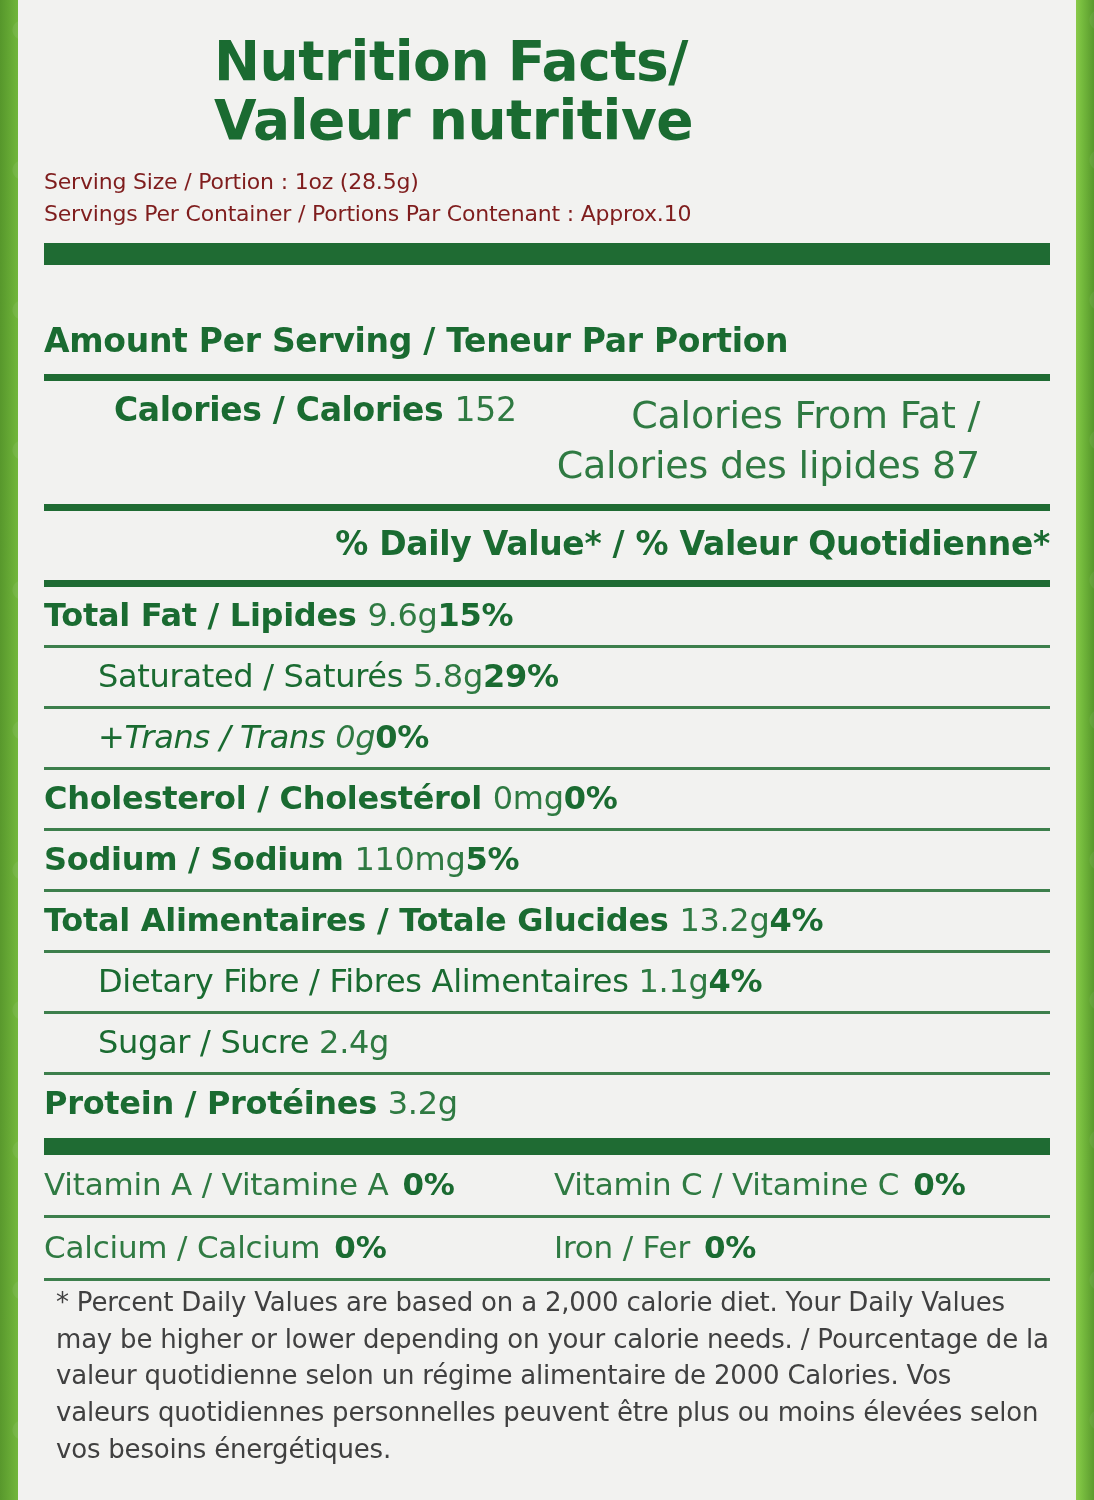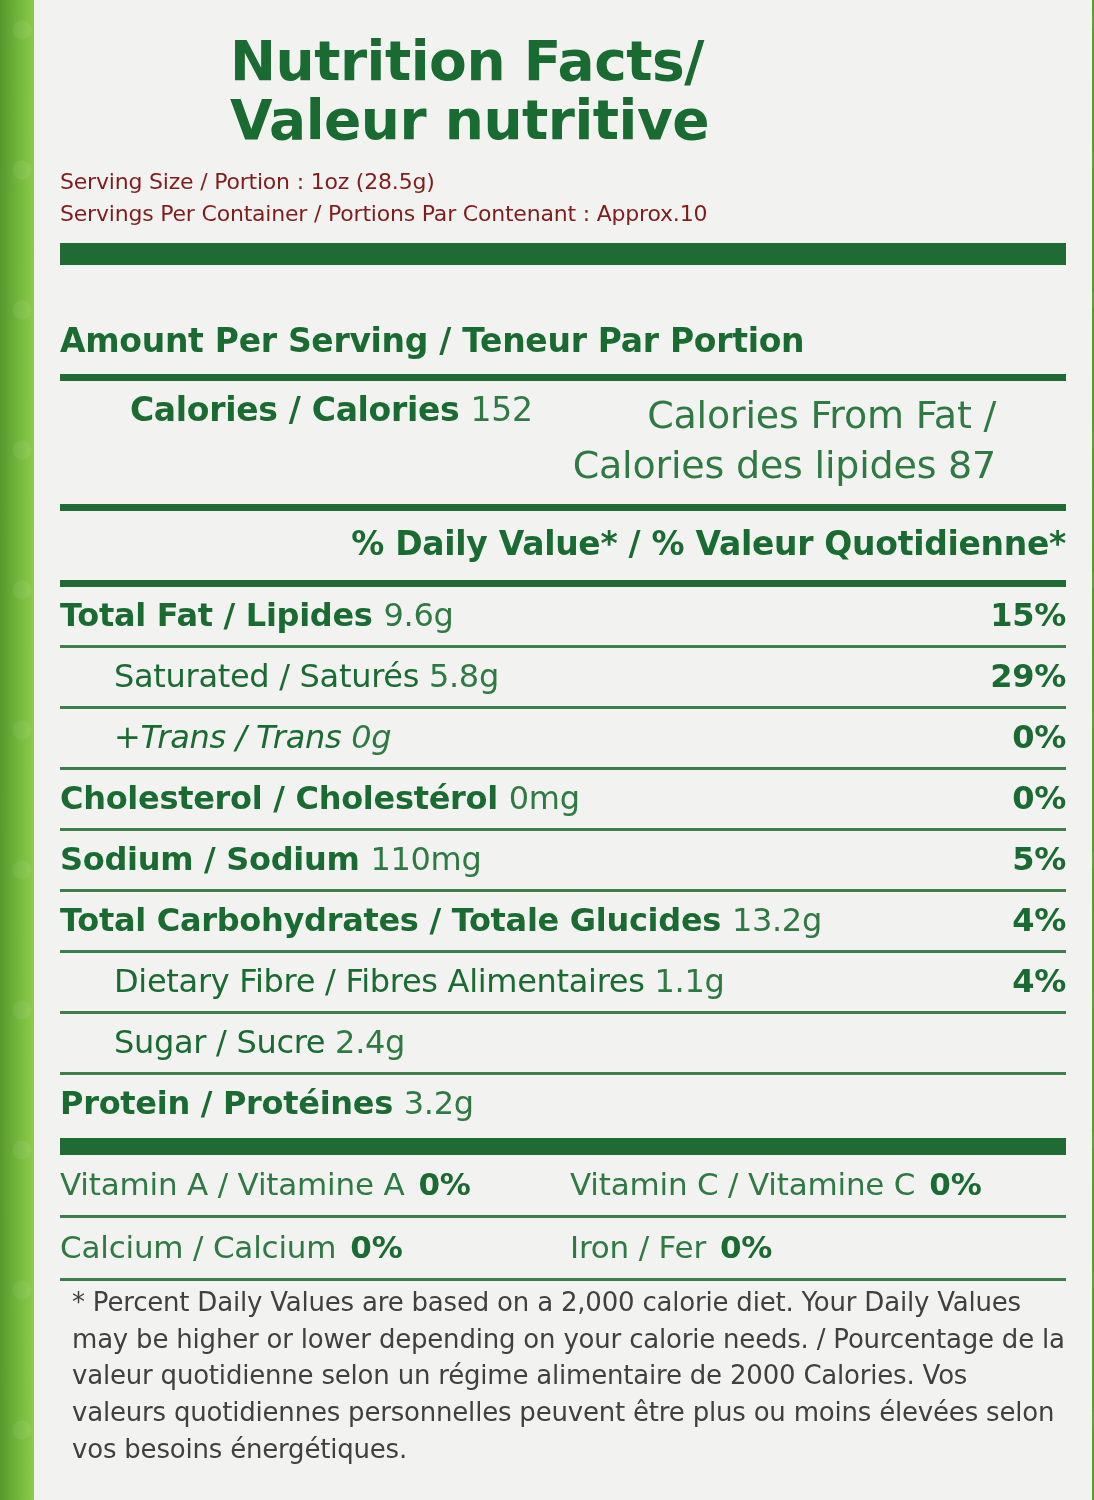--- a/index.html
+++ b/index.html
@@ -43,21 +43,21 @@
   .pkg-top-white {
     position: absolute;
     left: 36px; top: 0;
     width: 1040px; height: 18px;
     background: #f4f4f2;
   }
 
   
   .label {
     position: absolute;
-    left: 34px;
+    left: 18px;
     top: 0;
     width: 1058px;
     height: 1500px;
     background: #f2f2f0;
     box-sizing: border-box;
     padding: 26px 26px 0 26px;
     color: #1c6b33;
   }
   .label-inner {
     position: relative;
@@ -151,21 +151,21 @@
     font-size: 33px;
     font-weight: bold;
     color: #1a6b31;
     padding: 13px 0 11px 0;
     letter-spacing: -0.3px;
   }
 
   
   .nrow {
     display: flex;
-    justify-content: space-between;
+    justify-content: flex-start;
     align-items: baseline;
     padding: 9px 0 8px 0;
     font-size: 32px;
     letter-spacing: -0.3px;
   }
   .nrow .name {
     color: #1a6b31;
   }
   .nrow.bold .name { font-weight: bold; }
   .nrow .amt {
@@ -298,21 +298,21 @@
         <div class="name">
           <span>Sodium / Sodium</span>
           <span class="amt">110mg</span>
         </div>
         <div class="pct">5%</div>
       </div>
       <div class="rule-thin"></div>
 
       <div class="nrow bold">
         <div class="name">
-          <span>Total Carbohydrates / Totale Glucides</span>
+          <span>Total Alimentaires / Totale Glucides</span>
           <span class="amt">13.2g</span>
         </div>
         <div class="pct">4%</div>
       </div>
       <div class="rule-thin"></div>
 
       <div class="nrow indent">
         <div class="name">
           <span>Dietary Fibre / Fibres Alimentaires</span>
           <span class="amt">1.1g</span>

